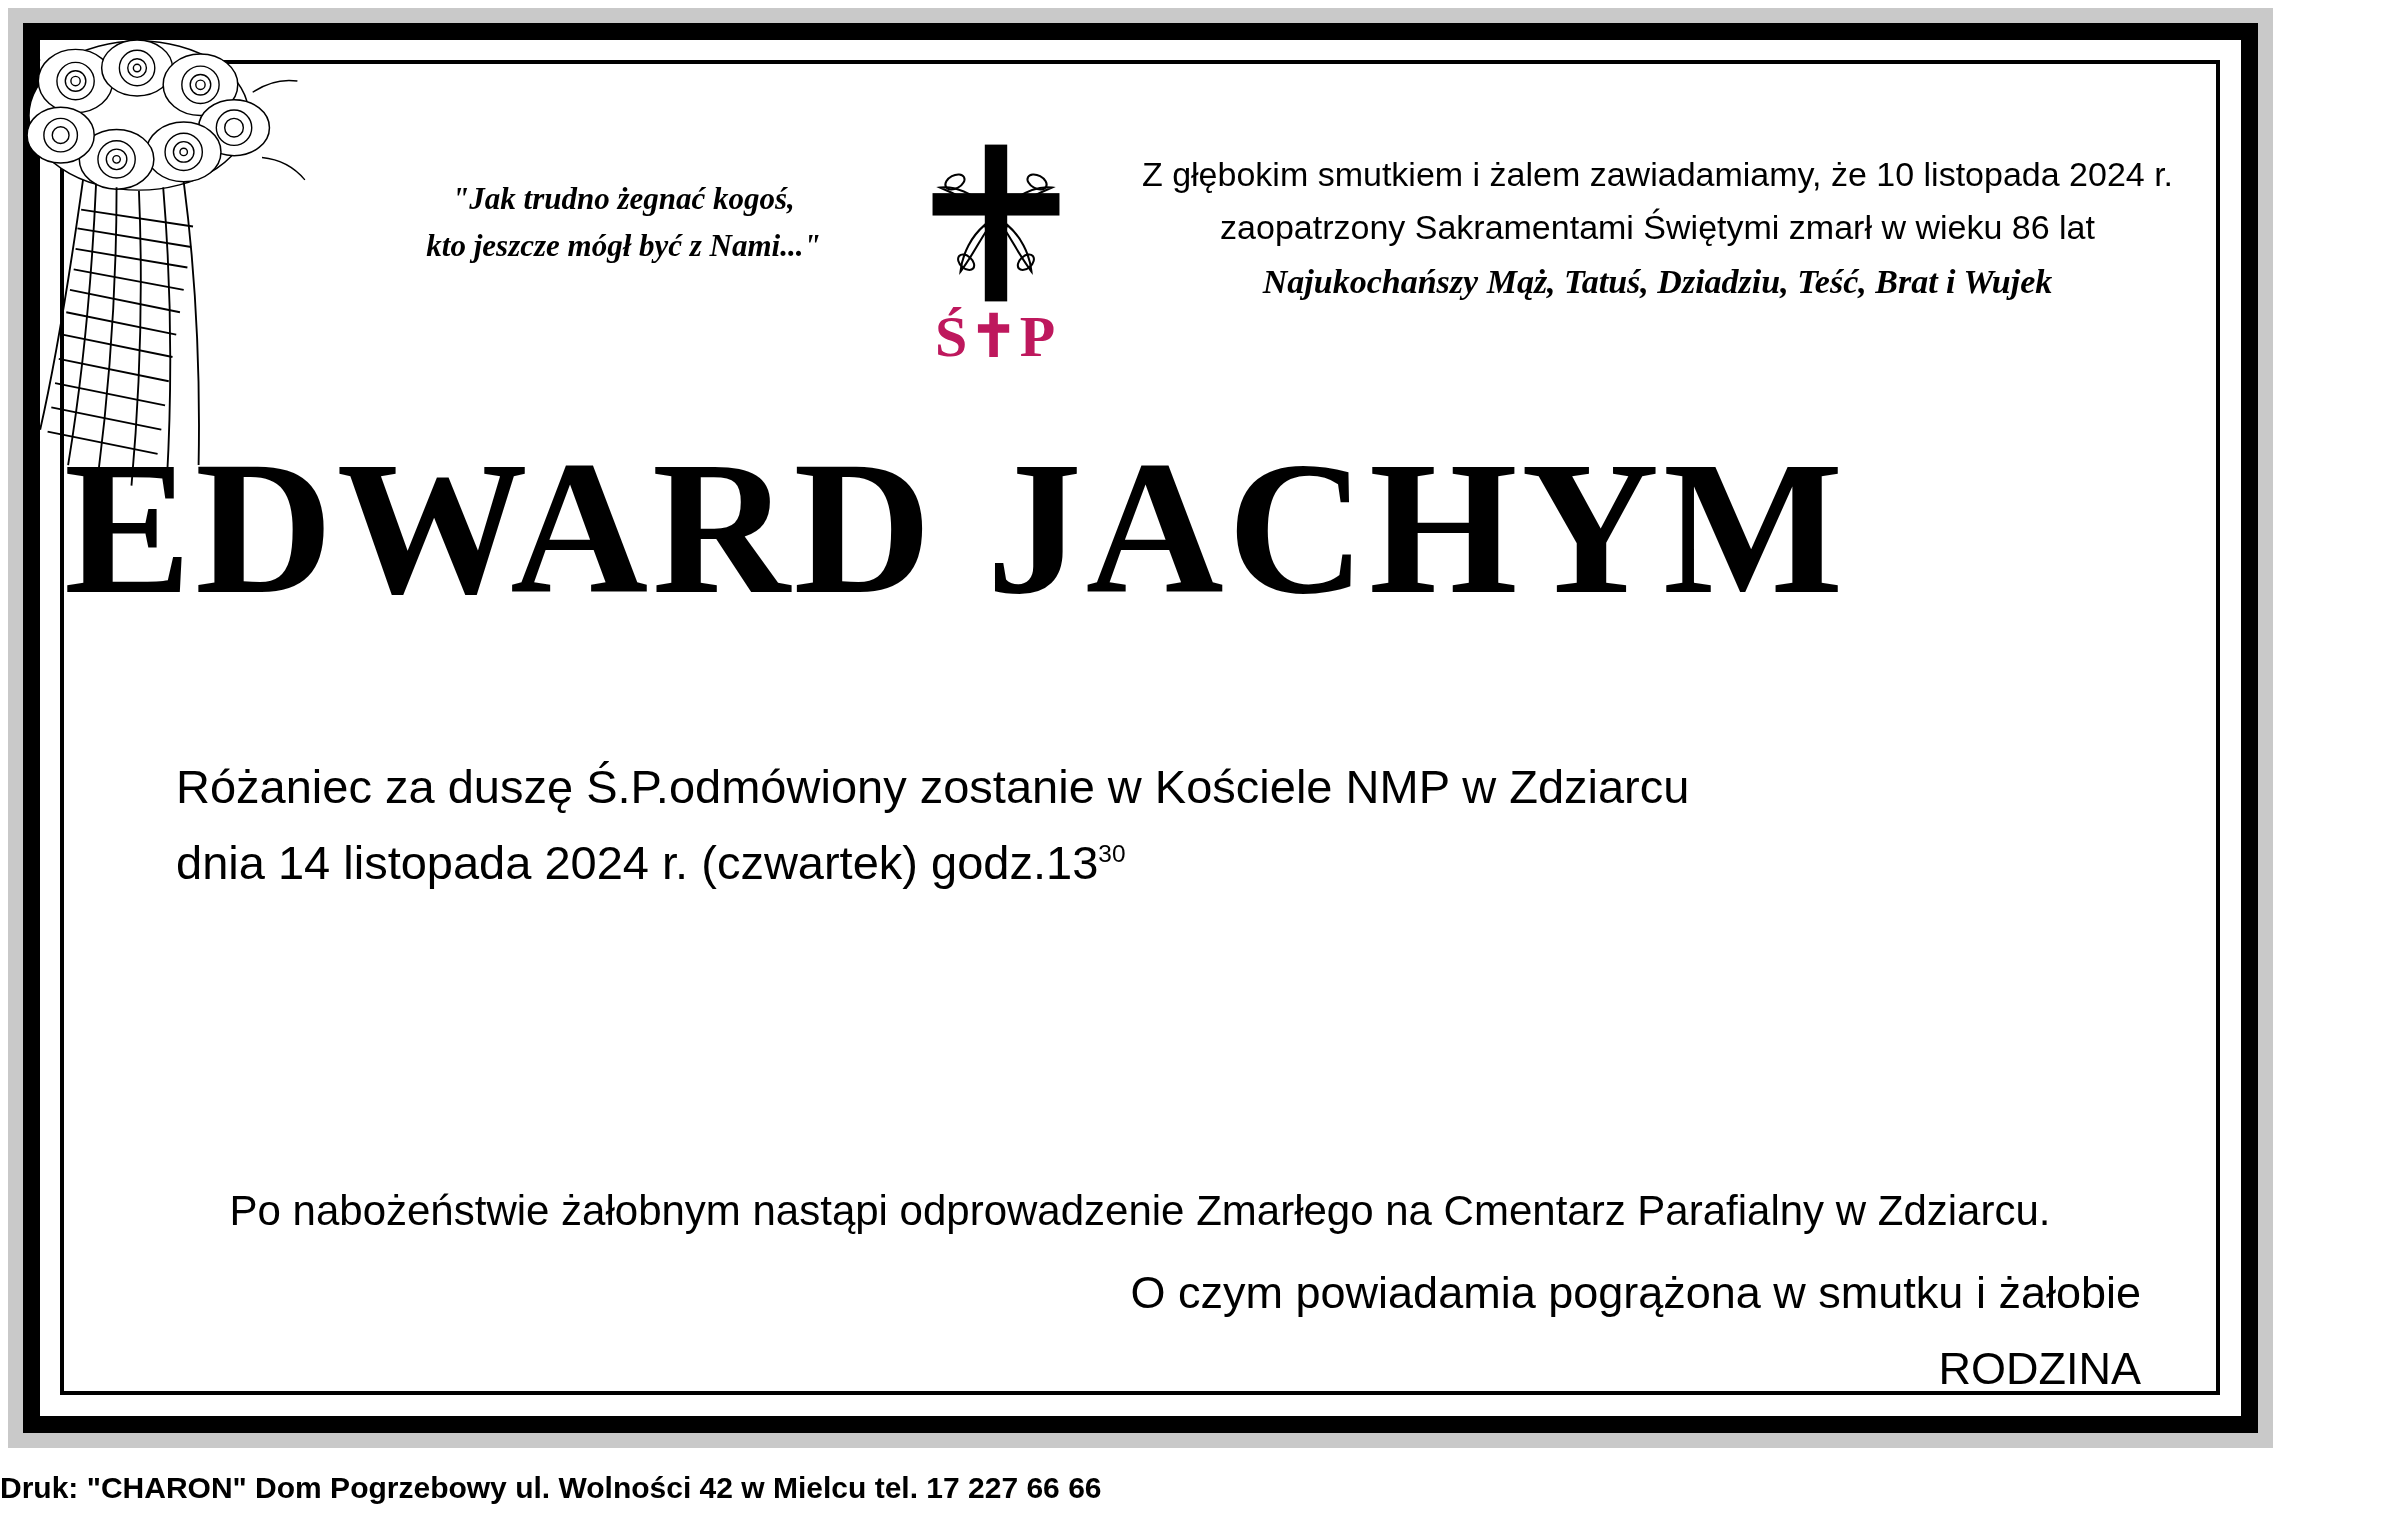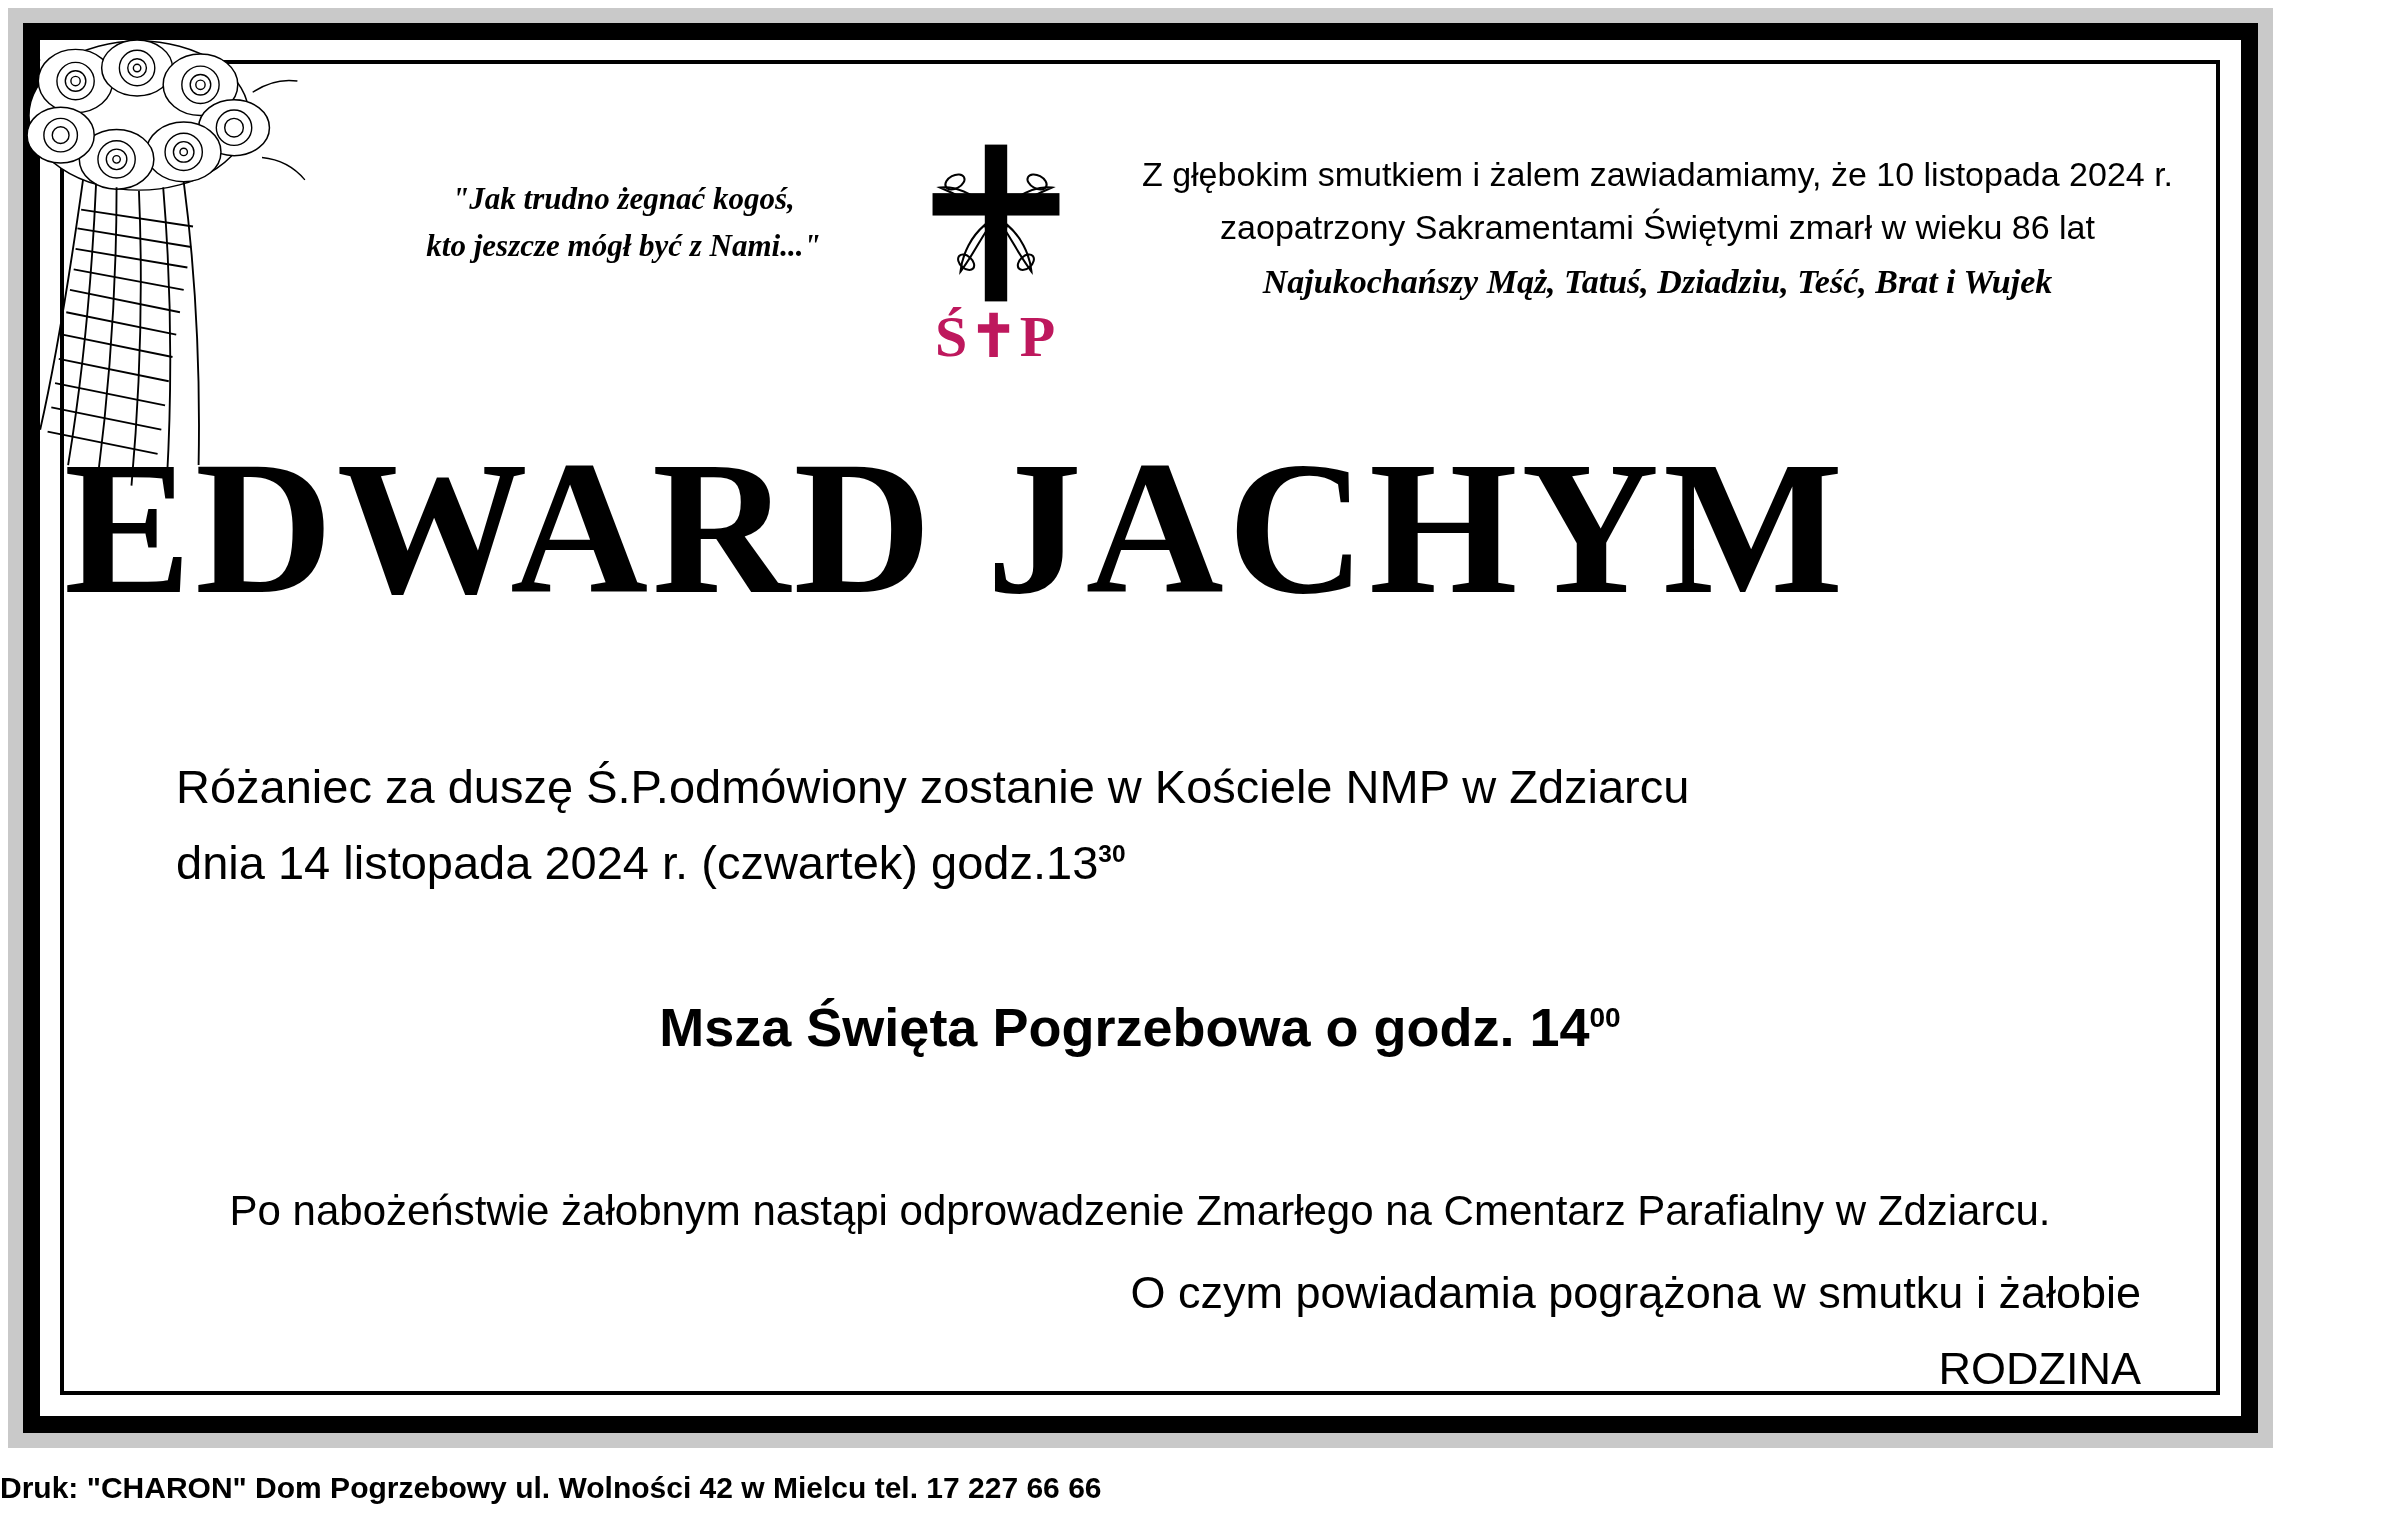--- a/index.html
+++ b/index.html
@@ -180,21 +180,20 @@
     right: 75px;
     top: 1279px;
     text-align: right;
     font-size: 45px;
     color: #000;
   }
   sup.time {
     font-size: 0.52em;
     vertical-align: super;
     line-height: 0;
-    font-weight: bold;
   }
 
   
   .footer {
     position: absolute;
     left: 0;
     top: 1471px;
     width: 100%;
     font-size: 30px;
     font-weight: bold;
@@ -246,21 +245,20 @@
         </div>
       </div>
 
       <div class="deceased-name">EDWARD JACHYM</div>
 
       <div class="rosary">
         <div>Różaniec za duszę Ś.P.odmówiony zostanie w Kościele NMP w Zdziarcu</div>
         <div><span>dnia 14 listopada 2024 r. (czwartek) godz.13</span><sup class="time">30</sup></div>
       </div>
 
-      <div class="mass"><span>Msza Święta Pogrzebowa  o godz. 14</span><sup class="time">00</sup></div>
 
       <div class="after">Po nabożeństwie żałobnym nastąpi odprowadzenie Zmarłego na Cmentarz Parafialny w Zdziarcu.</div>
       <div class="family-line">O czym powiadamia pogrążona w smutku i żałobie</div>
       <div class="family-word">RODZINA</div>
 
     </div>
 
     <svg class="bouquet" viewBox="0 0 430 560">
       <g fill="#ffffff" stroke="#000" stroke-width="1.6">
 

